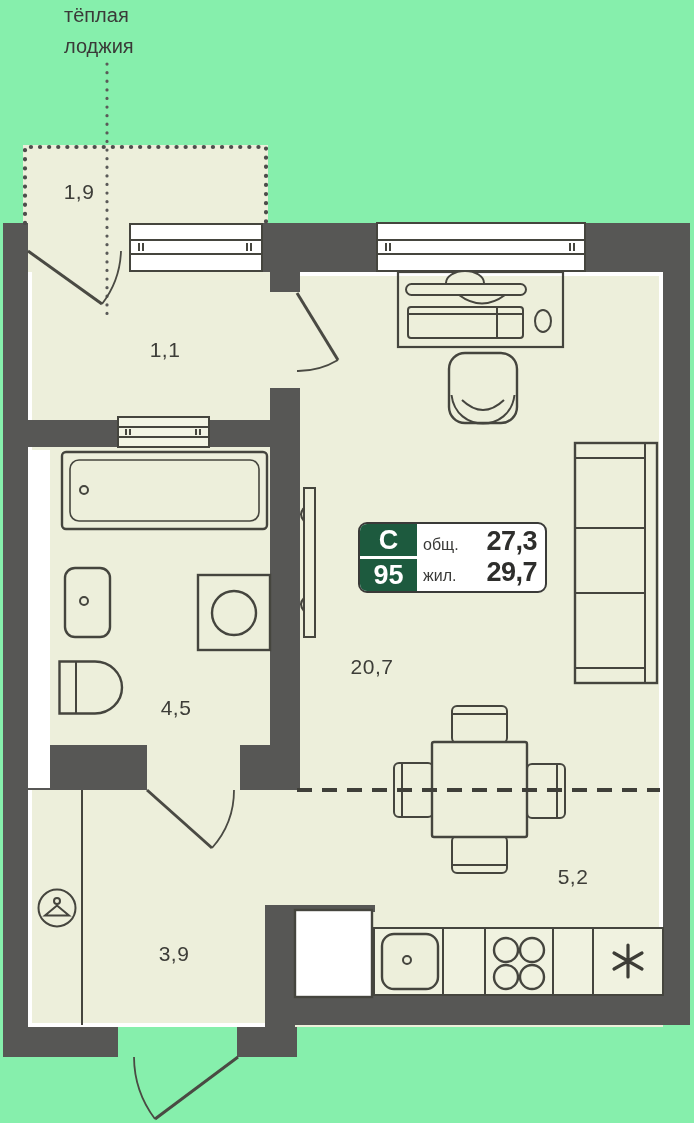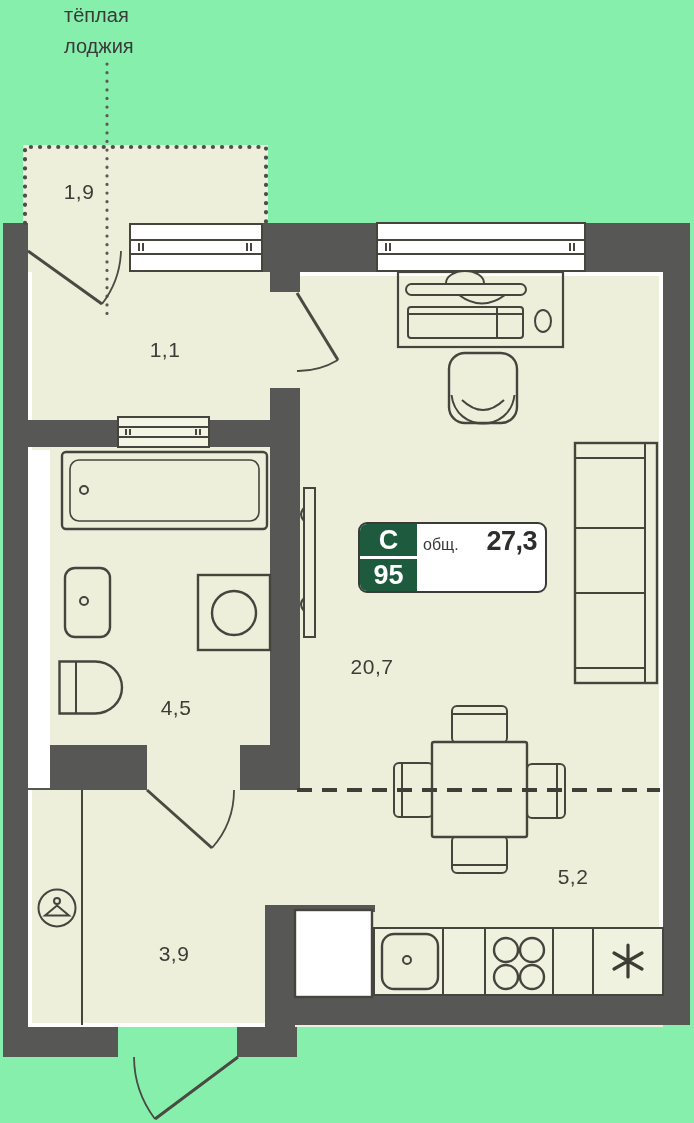--- a/index.html
+++ b/index.html
@@ -227,16 +227,20 @@
   <div class="green">
     <div class="cell">С</div>
     <div class="div"></div>
     <div class="cell">95</div>
   </div>
   <div class="white">
     <div class="row">
       <span class="k">общ.</span>
       <span class="v">27,3</span>
     </div>
+    <div class="row">
+      <span class="k">жил.</span>
+      <span class="v">29,7</span>
+    </div>
   </div>
 </div>
 
 </div>
 
 </body></html>

